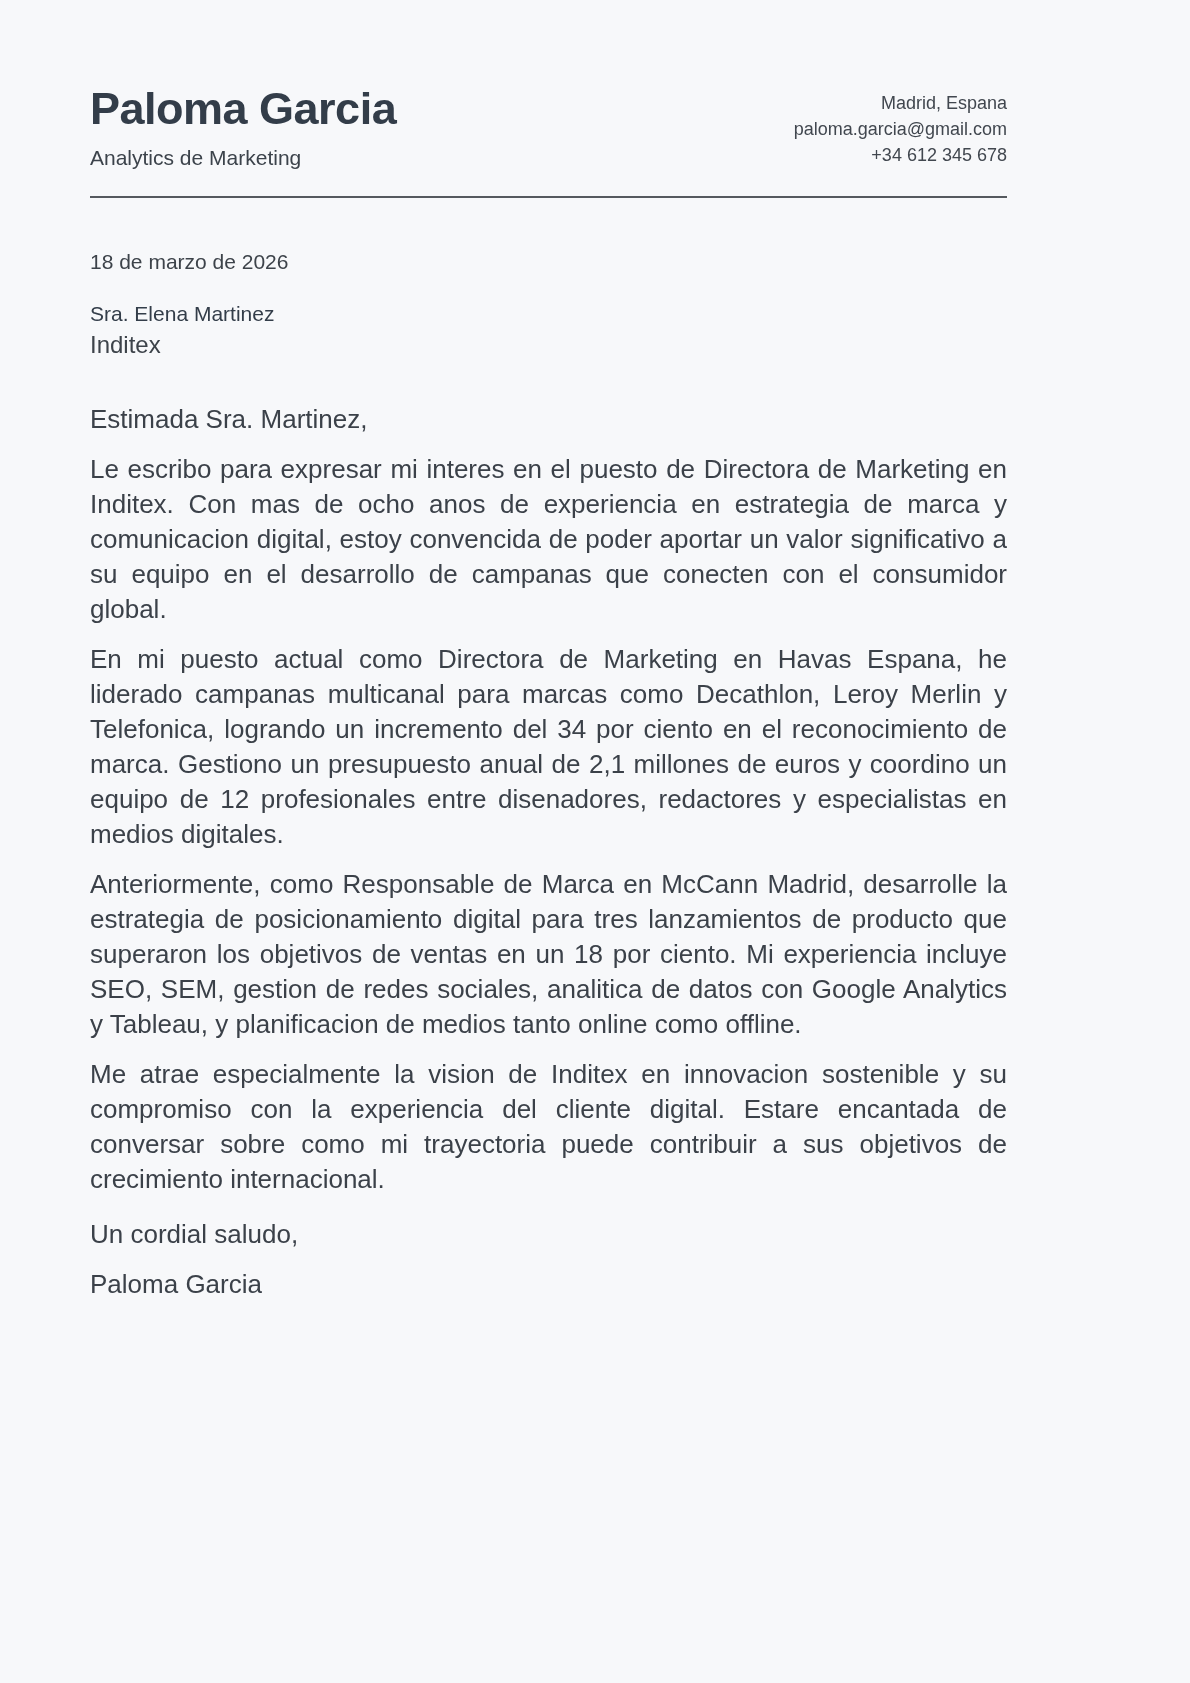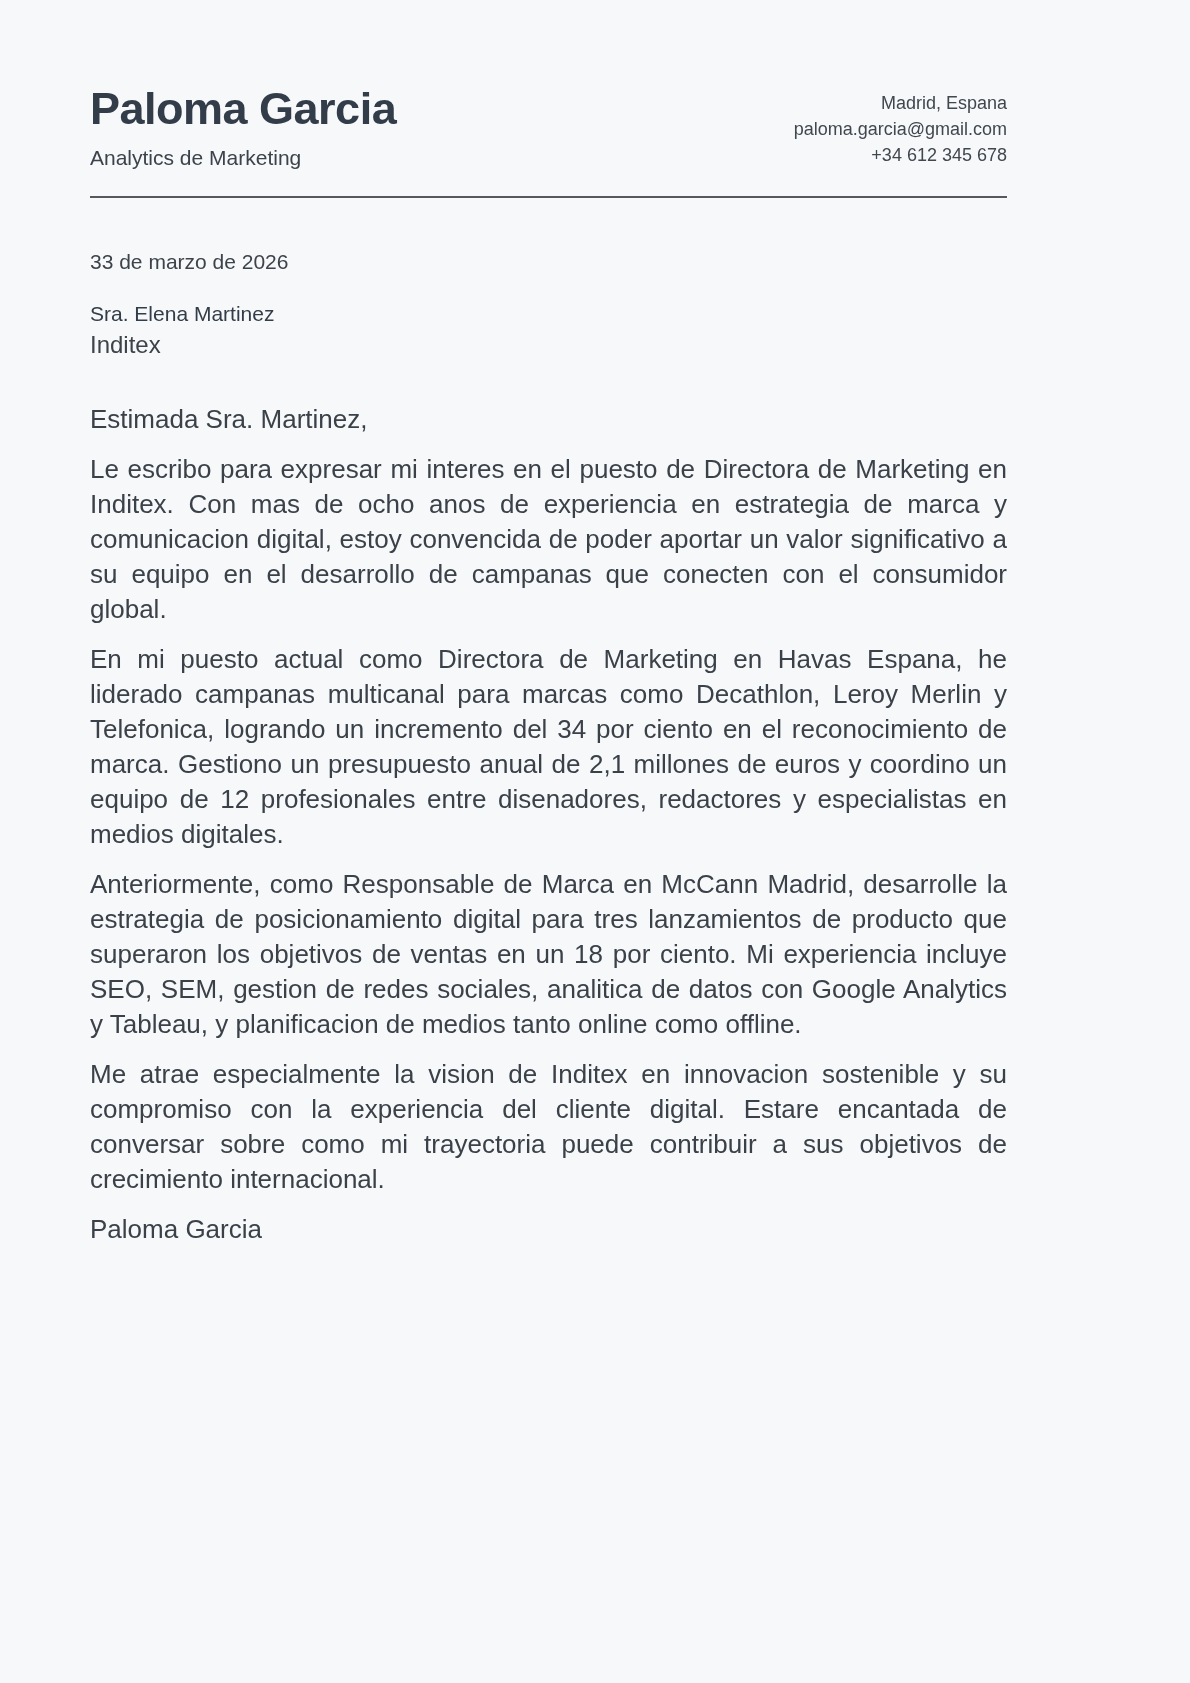--- a/index.html
+++ b/index.html
@@ -79,29 +79,30 @@
     </div>
     <div class="contact">
       <div class="contact-location">Madrid, Espana</div>
       <div class="contact-email">paloma.garcia@gmail.com</div>
       <div class="contact-phone">+34 612 345 678</div>
     </div>
   </div>
 
   <hr class="divider">
 
-  <div class="letter-date">33 de marzo de 2026</div>
+  <div class="letter-date">18 de marzo de 2026</div>
 
   <div class="recipient">
     <div class="recipient-name">Sra. Elena Martinez</div>
     <div class="recipient-company">Inditex</div>
   </div>
 
   <div class="body-block">
     <p class="para">Estimada Sra. Martinez,</p>
     <p class="para justified">Le escribo para expresar mi interes en el puesto de Directora de Marketing en Inditex. Con mas de ocho anos de experiencia en estrategia de marca y comunicacion digital, estoy convencida de poder aportar un valor significativo a su equipo en el desarrollo de campanas que conecten con el consumidor global.</p>
     <p class="para justified">En mi puesto actual como Directora de Marketing en Havas Espana, he liderado campanas multicanal para marcas como Decathlon, Leroy Merlin y Telefonica, logrando un incremento del 34 por ciento en el reconocimiento de marca. Gestiono un presupuesto anual de 2,1 millones de euros y coordino un equipo de 12 profesionales entre disenadores, redactores y especialistas en medios digitales.</p>
     <p class="para justified">Anteriormente, como Responsable de Marca en McCann Madrid, desarrolle la estrategia de posicionamiento digital para tres lanzamientos de producto que superaron los objetivos de ventas en un 18 por ciento. Mi experiencia incluye SEO, SEM, gestion de redes sociales, analitica de datos con Google Analytics y Tableau, y planificacion de medios tanto online como offline.</p>
     <p class="para justified">Me atrae especialmente la vision de Inditex en innovacion sostenible y su compromiso con la experiencia del cliente digital. Estare encantada de conversar sobre como mi trayectoria puede contribuir a sus objetivos de crecimiento internacional.</p>
+    <p class="para closing">Un cordial saludo,</p>
     <p class="para signature">Paloma Garcia</p>
   </div>
 
 </div>
 
 </body></html>

